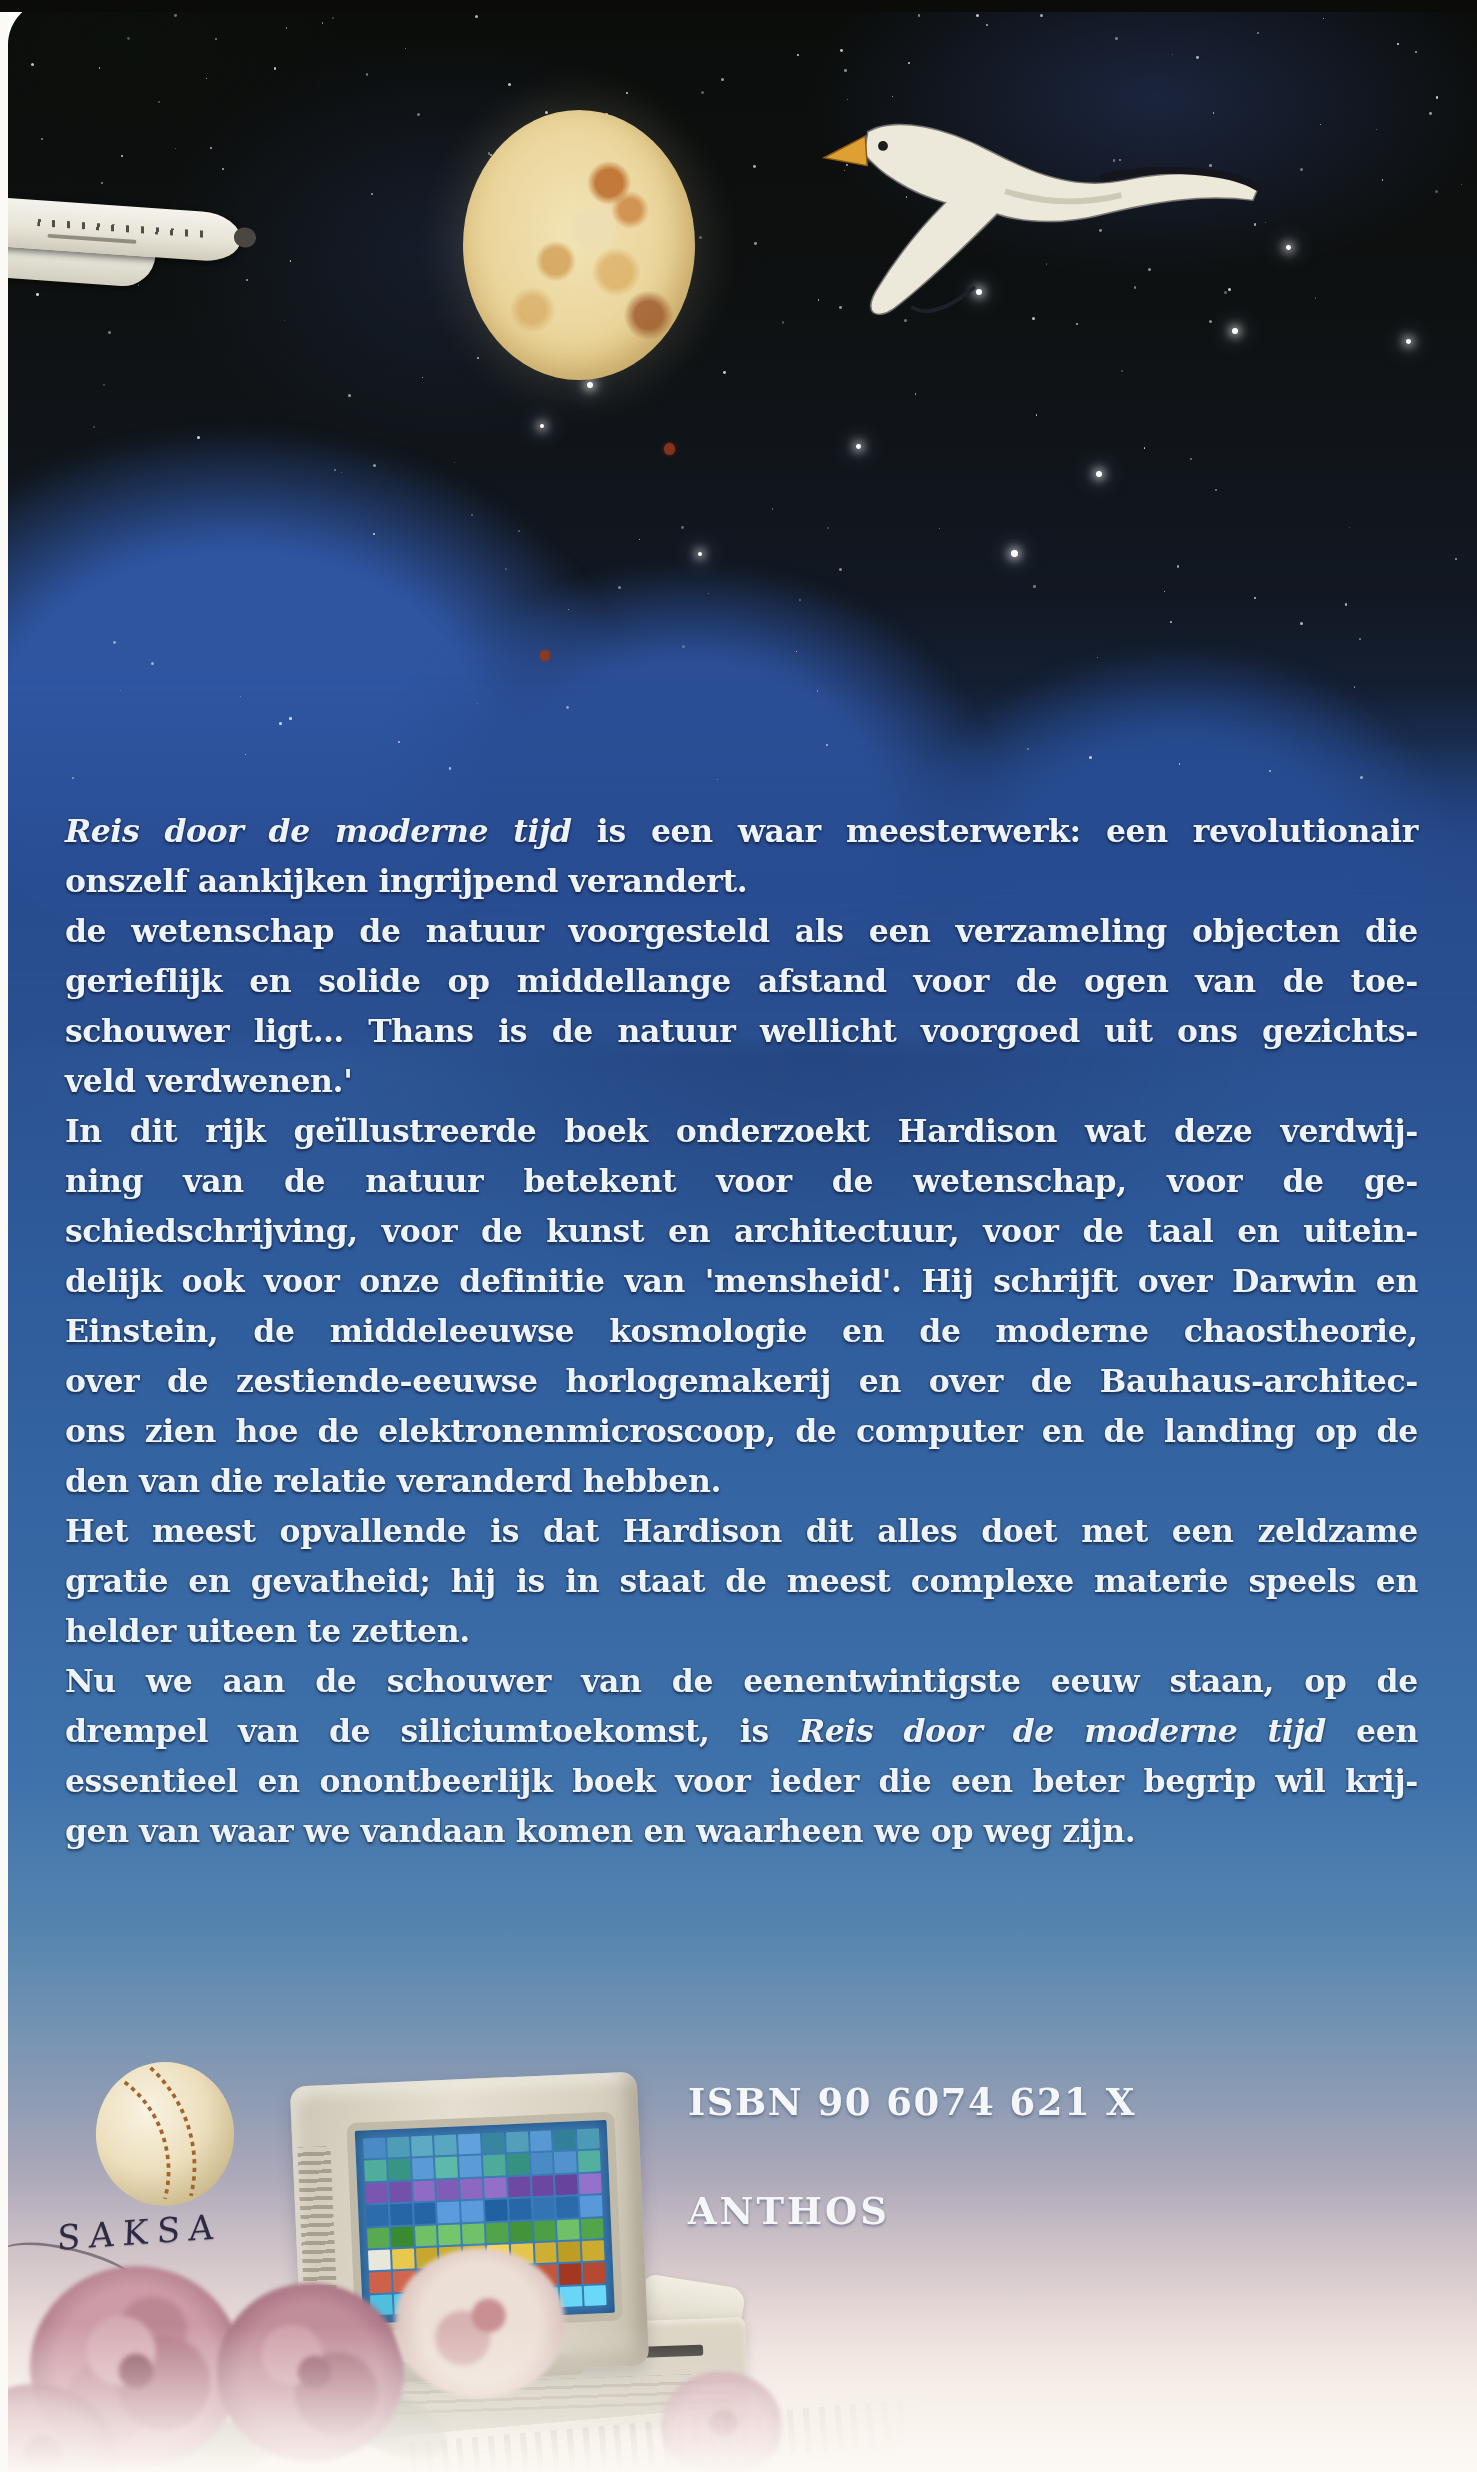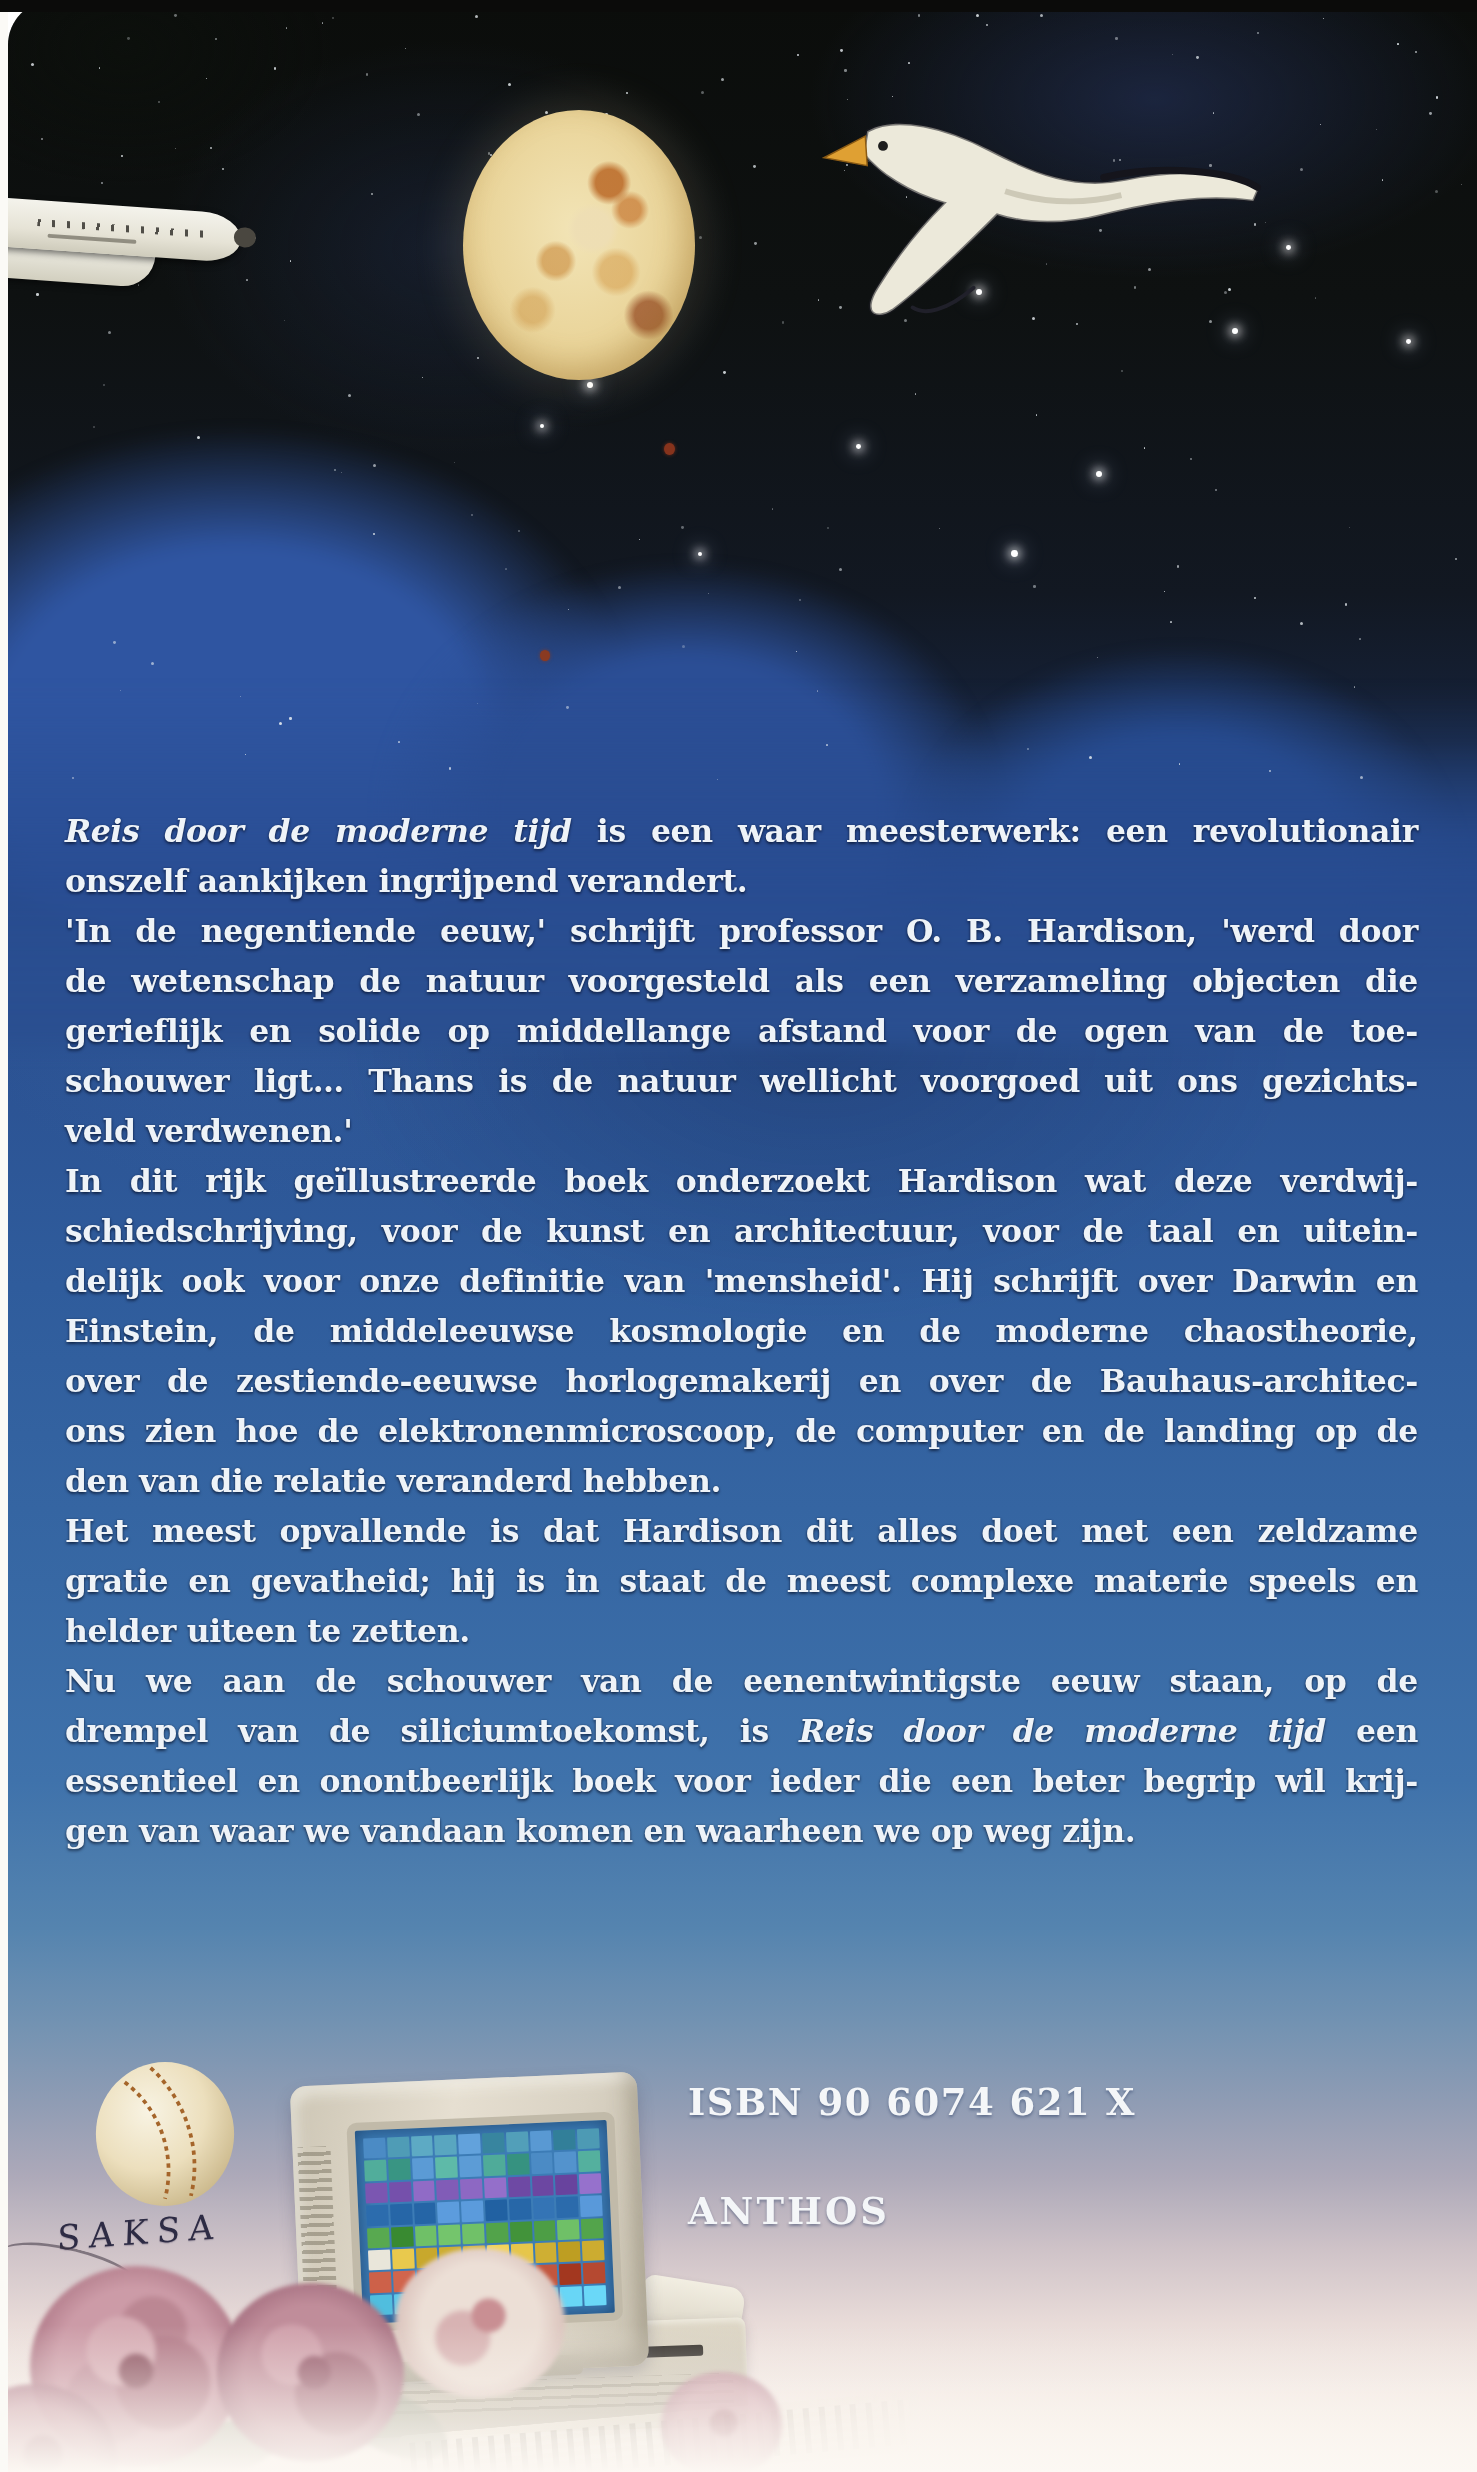--- a/index.html
+++ b/index.html
@@ -404,26 +404,26 @@
     <path d="M300,104 C360,90 430,98 456,114" fill="none" stroke="#15151c" stroke-width="7" stroke-linecap="round"></path>
     <path d="M168,216 C140,240 118,244 106,236" fill="none" stroke="#20202a" stroke-width="4" stroke-linecap="round"></path>
     <polygon points="16,84 58,62 60,92" fill="#dfa033" stroke="#8a5a14" stroke-width="1.5"></polygon>
     <circle cx="76" cy="72" r="5" fill="#1d1d1d"></circle>
     <path d="M200,118 C245,132 285,130 318,122" fill="none" stroke="#b9b4a0" stroke-width="6" stroke-opacity=".6"></path>
   </svg>
 
   <div class="blurb" id="blurb">
       <div class="bl j"><span class="it">Reis door de moderne tijd</span><span> is een waar meesterwerk: een revolutionair</span></div>
       <div class="bl"><span>onszelf aankijken ingrijpend verandert.</span></div>
-      <div class="bl j"><span>'In de negentiende eeuw,' schrijft professor O. B. Hardison, 'werd door</span></div>
       <div class="bl j"><span>de wetenschap de natuur voorgesteld als een verzameling objecten die</span></div>
       <div class="bl j"><span>gerieflijk en solide op middellange afstand voor de ogen van de toe-</span></div>
       <div class="bl j"><span>schouwer ligt… Thans is de natuur wellicht voorgoed uit ons gezichts-</span></div>
       <div class="bl"><span>veld verdwenen.'</span></div>
       <div class="bl j"><span>In dit rijk geïllustreerde boek onderzoekt Hardison wat deze verdwij-</span></div>
+      <div class="bl j"><span>ning van de natuur betekent voor de wetenschap, voor de ge-</span></div>
       <div class="bl j"><span>schiedschrijving, voor de kunst en architectuur, voor de taal en uitein-</span></div>
       <div class="bl j"><span>delijk ook voor onze definitie van 'mensheid'. Hij schrijft over Darwin en</span></div>
       <div class="bl j"><span>Einstein, de middeleeuwse kosmologie en de moderne chaostheorie,</span></div>
       <div class="bl j"><span>over de zestiende-eeuwse horlogemakerij en over de Bauhaus-architec-</span></div>
       <div class="bl j"><span>ons zien hoe de elektronenmicroscoop, de computer en de landing op de</span></div>
       <div class="bl"><span>den van die relatie veranderd hebben.</span></div>
       <div class="bl j"><span>Het meest opvallende is dat Hardison dit alles doet met een zeldzame</span></div>
       <div class="bl j"><span>gratie en gevatheid; hij is in staat de meest complexe materie speels en</span></div>
       <div class="bl"><span>helder uiteen te zetten.</span></div>
       <div class="bl j"><span>Nu we aan de schouwer van de eenentwintigste eeuw staan, op de</span></div>

